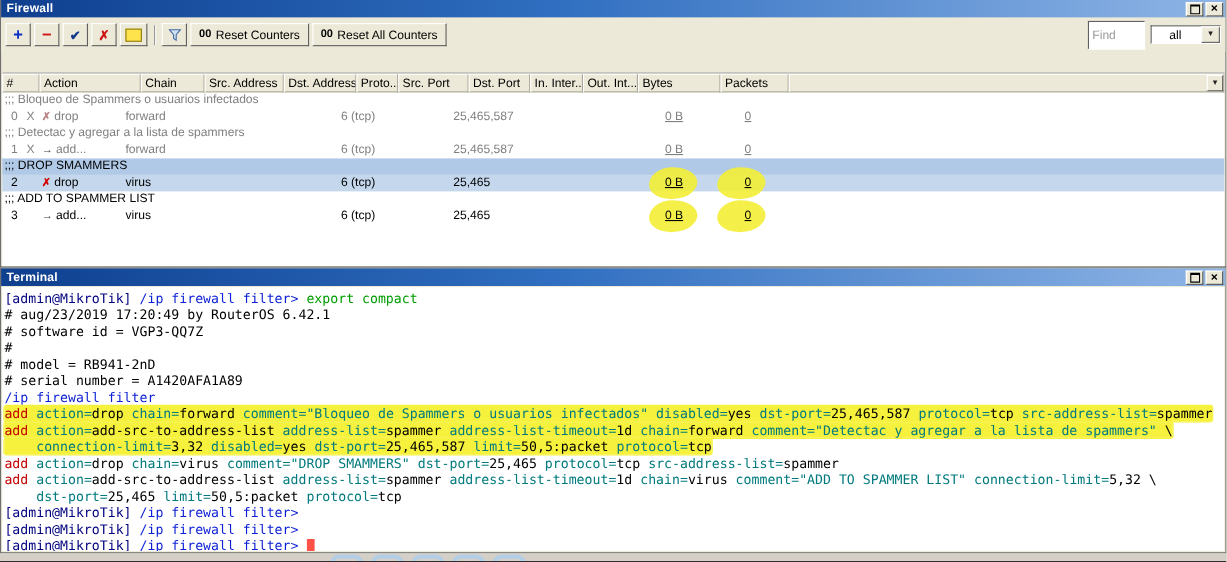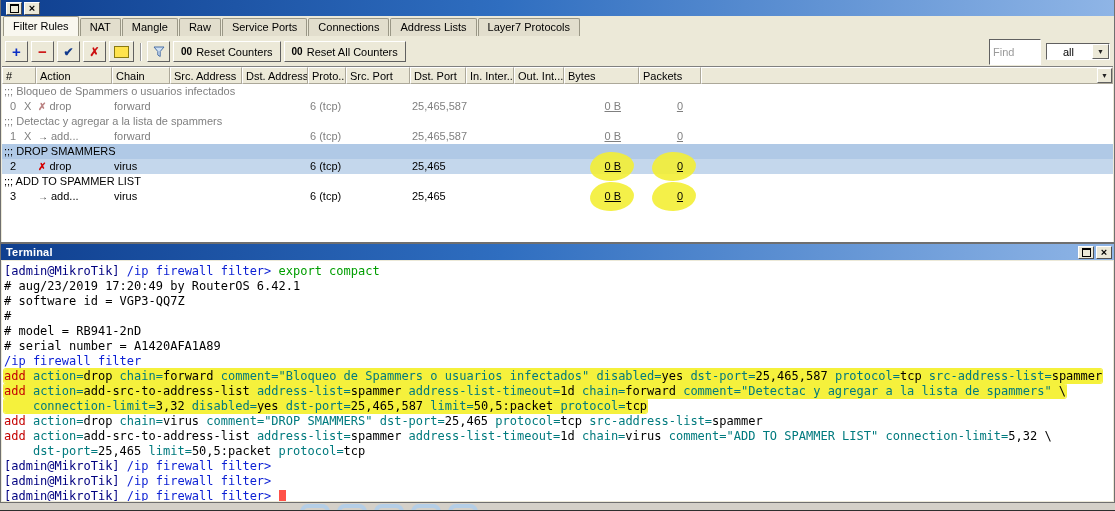--- a/index.html
+++ b/index.html
@@ -118,40 +118,31 @@
   .watermark{position:absolute;left:300px;top:1px;display:flex;gap:7px;}
   .wm-b{width:22px;height:14px;border:4px solid #a9cdf0;border-radius:8px;opacity:.75;display:inline-block;}
 </style>
 </head>
 <body>
 
 <div id="screen">
 
   <section class="window" id="fw-window">
     <div class="titlebar">
+      <span class="title-text">Firewall</span>
       <span class="win-btns">
         <button class="winbtn">
             <span class="restore-glyph"></span>
           </button>
         <button class="winbtn">
             <span class="close-glyph">×</span>
           </button>
       </span>
     </div>
 
-    <div class="tabbar" id="fw-tabs">
-        <div class="tab active">Filter Rules</div>
-        <div class="tab">NAT</div>
-        <div class="tab">Mangle</div>
-        <div class="tab">Raw</div>
-        <div class="tab">Service Ports</div>
-        <div class="tab">Connections</div>
-        <div class="tab">Address Lists</div>
-        <div class="tab">Layer7 Protocols</div>
-      </div>
 
     <div class="toolbar">
       <button class="tbtn">
           <span class="g-add">+</span>
         </button>
       <button class="tbtn">
           <span class="g-remove">−</span>
         </button>
       <button class="tbtn">
           <span class="g-enable">✔</span>
@@ -181,21 +172,21 @@
         <span class="dropdown">
           <span class="dd-value">all</span>
           <span class="dd-arrow">▼</span>
         </span>
       </span>
     </div>
 
     <div class="listarea">
       <div class="thead" id="fw-thead">
           <div class="th" style="width: 34px;">#</div>
-          <div class="th" style="width: 76px;">Action</div>
+          <div class="th" style="width: 92px;">Action</div>
           <div class="th" style="width: 58px;">Chain</div>
           <div class="th" style="width: 72px;">Src. Address</div>
           <div class="th" style="width: 66px;">Dst. Address</div>
           <div class="th" style="width: 38px;">Proto...</div>
           <div class="th" style="width: 64px;">Src. Port</div>
           <div class="th" style="width: 56px;">Dst. Port</div>
           <div class="th" style="width: 48px;">In. Inter...</div>
           <div class="th" style="width: 50px;">Out. Int...</div>
           <div class="th" style="width: 75px;">Bytes</div>
           <div class="th" style="width: 62px;">Packets</div>

